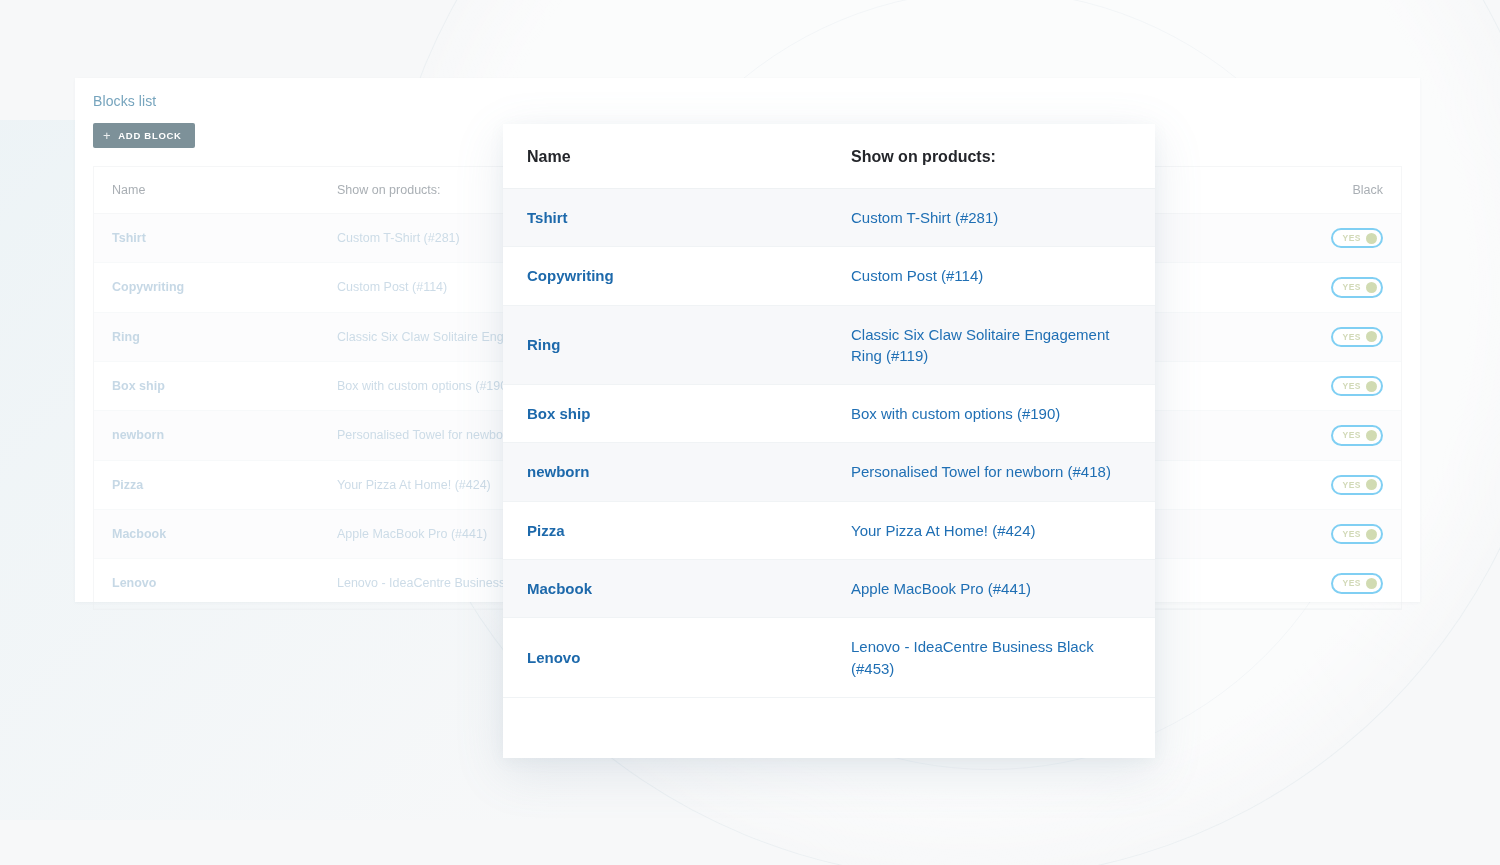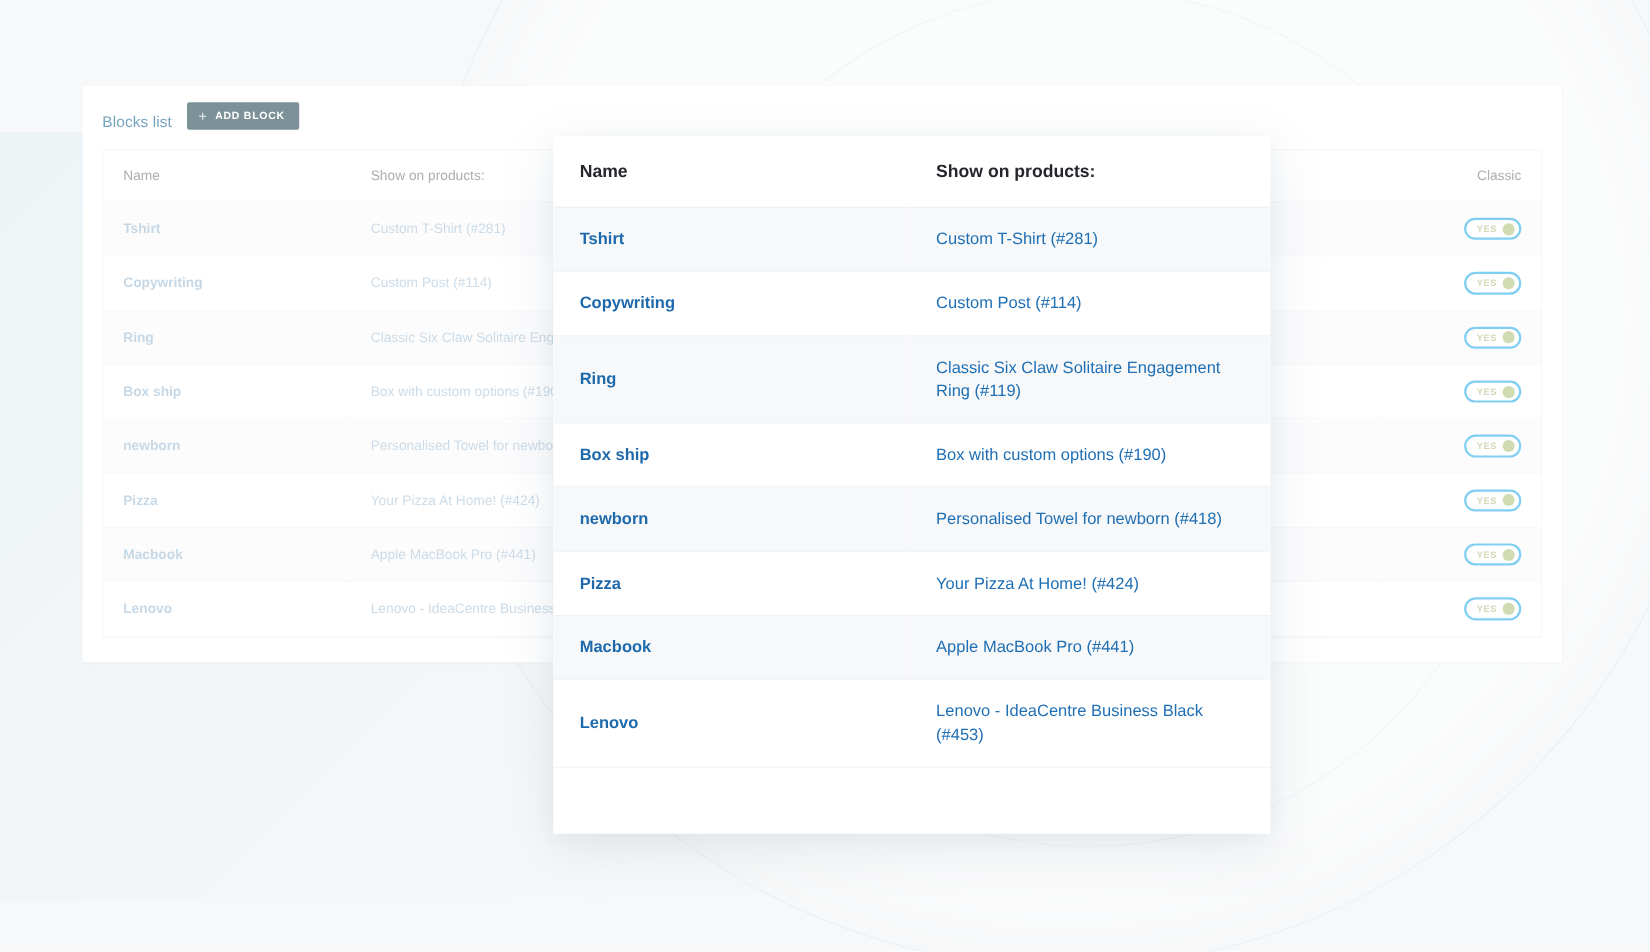--- a/index.html
+++ b/index.html
@@ -51,23 +51,24 @@
     left: 75px;
     top: 78px;
     width: 1345px;
     height: 524px;
     background: #ffffff;
     box-shadow: 0 1px 3px rgba(120, 140, 160, 0.07);
   }
 
   .panel-head {
     display: flex;
-    align-items: flex-end;
+    align-items: flex-start;
     gap: 14px;
     padding: 15px 18px 0 18px;
+    flex-direction: column;
   }
 
   .blocks-link {
     font-size: 14px;
     color: #76a4bd;
     letter-spacing: 0.1px;
     cursor: pointer;
   }
 
   .add-block-btn {
@@ -219,21 +220,21 @@
     <table class="bg-table">
       <colgroup>
         <col class="col-name">
           <col class="col-prod">
           <col class="col-act">
       </colgroup>
       <thead>
         <tr>
           <th>Name</th>
           <th>Show on products:</th>
-          <th class="active-col">Classic</th>
+          <th class="active-col">Black</th>
         </tr>
       </thead>
       <tbody id="bg-tbody">
           <tr class="stripe">
             <td class="name-cell">Tshirt</td>
             <td class="prod-cell">Custom T-Shirt (#281)</td>
             <td class="act-cell"><span class="yes-pill">
                 <span class="yes-label">YES</span>
                 <span class="knob"></span>
               </span></td>

